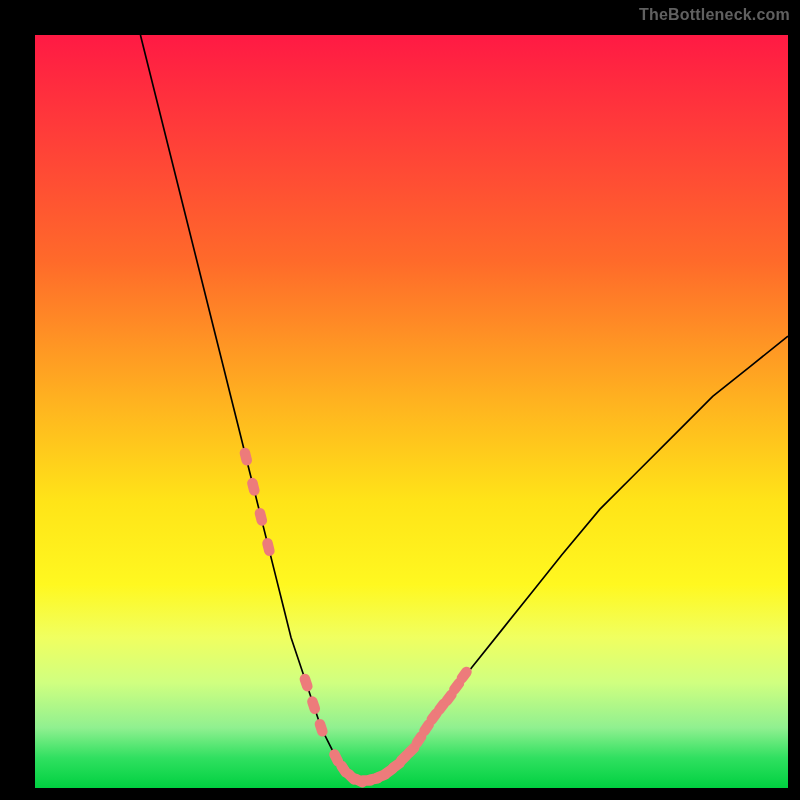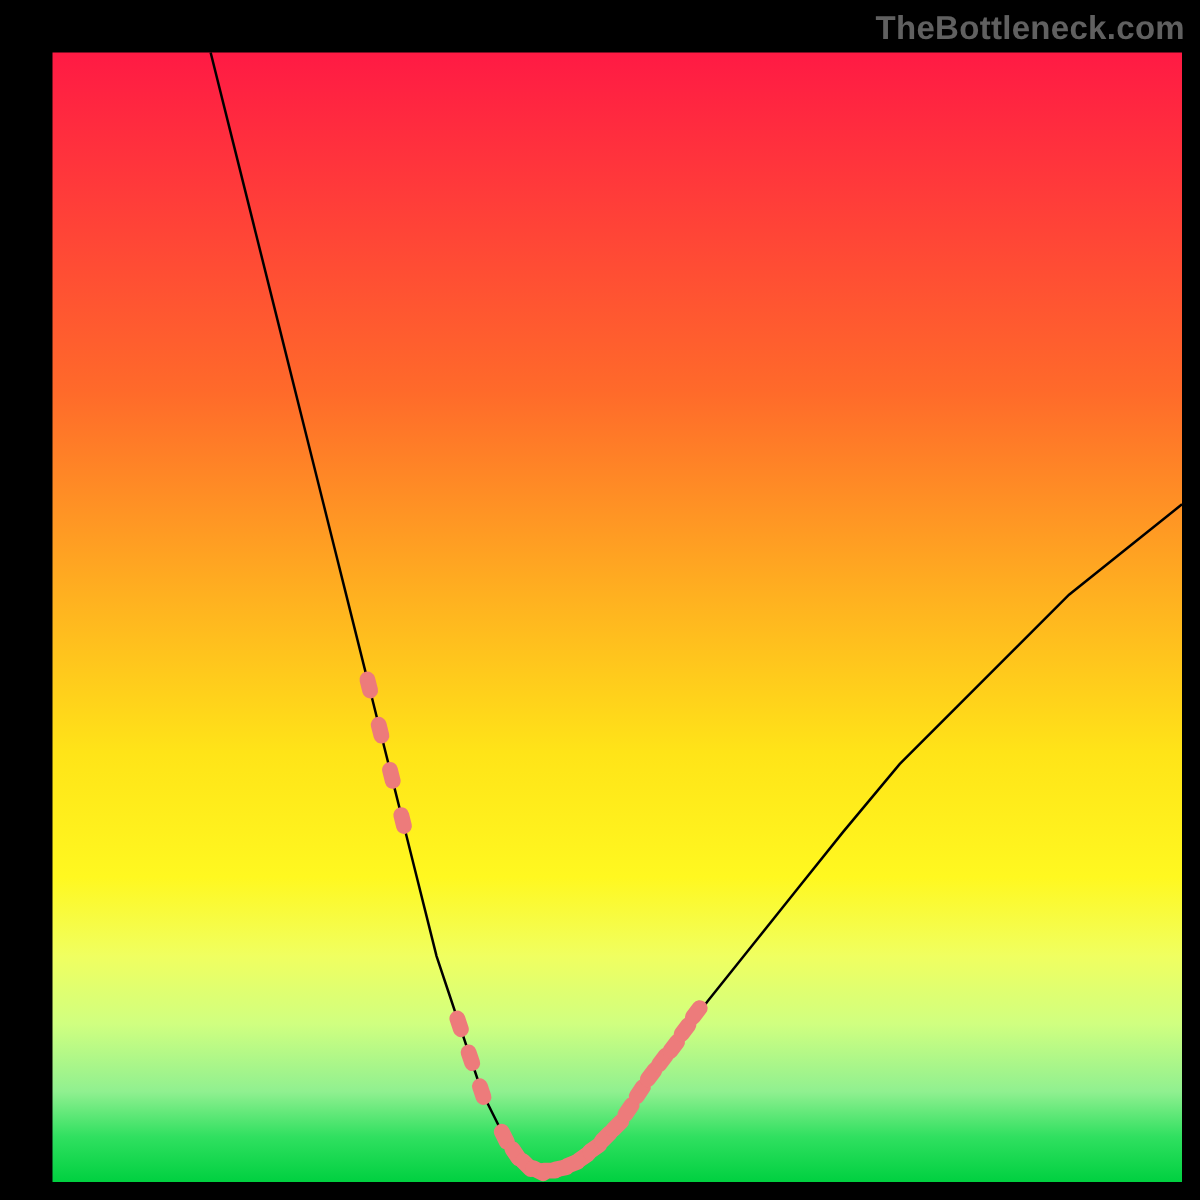--- a/index.html
+++ b/index.html
@@ -30,21 +30,21 @@
       #90f090 92%,
       #30e060 96%,
       #00d040 100%
     );
   }
   .watermark {
     position: absolute;
     top: 6px;
     right: 10px;
     color: #606060;
-    font-size: 22px;
+    font-size: 16px;
     font-weight: 600;
     letter-spacing: 0.2px;
     font-family: Arial, sans-serif;
   }
   svg.plot {
     position: absolute;
     left: 35px;
     top: 35px;
     width: 753px;
     height: 753px;

